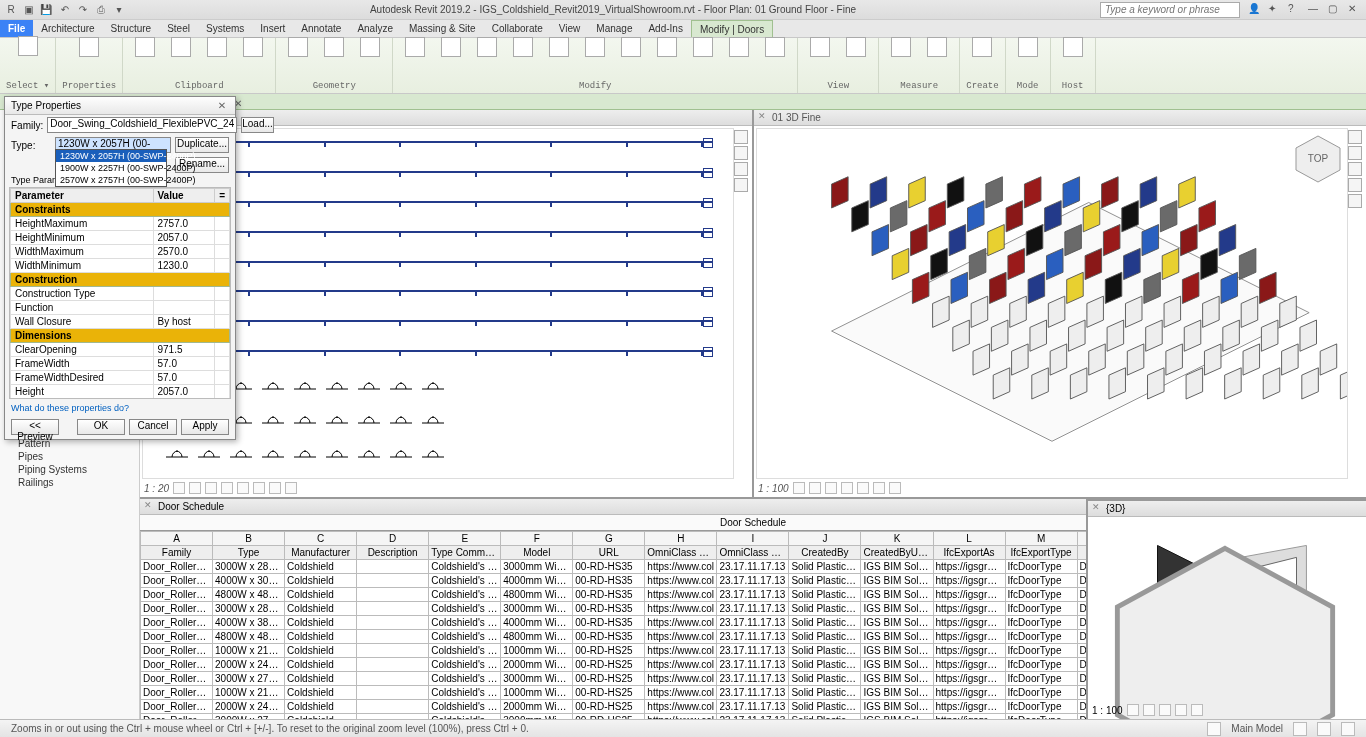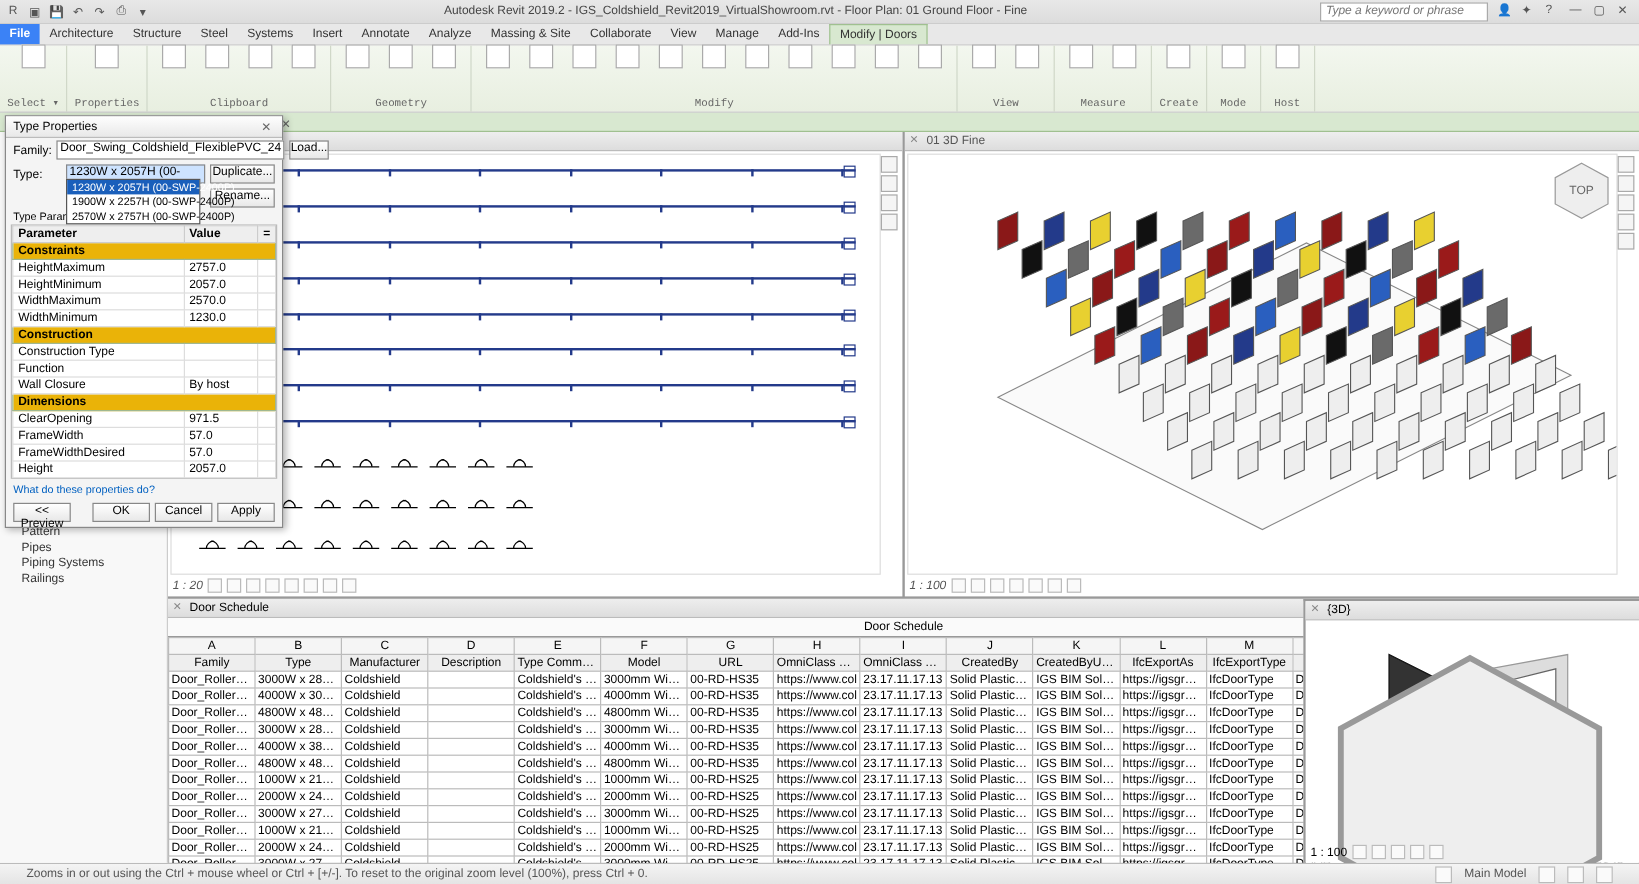--- a/index.html
+++ b/index.html
@@ -100,21 +100,21 @@
 .dialog .params { flex:1; margin: 2px 4px; border: 1px solid #bbb; background:#fff; overflow:auto;}
 .dialog .params table { width: 100%; border-collapse: collapse; font-size: 9px; }
 .dialog .params th { background: #eee; border: 1px solid #ccc; padding: 1px 4px; text-align:left;}
 .dialog .params td { border: 1px solid #ddd; padding: 1px 4px; }
 .dialog .params .grouphdr td { background: #eab308; font-weight: bold; border:1px solid #a0b890;}
 .dialog .link { color: #0060c0; padding: 2px 6px; font-size:9px;}
 .dialog .footer { display:flex; justify-content:space-between; padding:4px 6px; gap:4px;}
 .dialog .footer .btn { width:48px;}
 
 
-.statusbar { position: absolute; bottom: 0; left: 0; right: 0; height: 18px; background: linear-gradient(#f4f4f4,#e4e4e4); border-top: 1px solid #bbb; display:flex; align-items:center; padding:0 22px; font-size:10px; color:#555; justify-content:space-between;}
+.statusbar { position: absolute; bottom: 0; left: 0; right: 0; height: 18px; background: linear-gradient(#f4f4f4,#e4e4e4); border-top: 1px solid #bbb; display:flex; align-items:center; padding:0 11px; font-size:10px; color:#555; justify-content:space-between;}
 .statusbar .right { display:flex; gap:10px; align-items:center;}
 .statusbar .right span.ic{width:14px;height:14px;border:1px solid #bbb;background:#fafafa;}
 
 
 .vtab-close { position:absolute; top:98px; left:234px; width:14px; height:14px; font-size:10px; color:#666; z-index:40;}
 
 </style>
 </head>
 <body>
 

